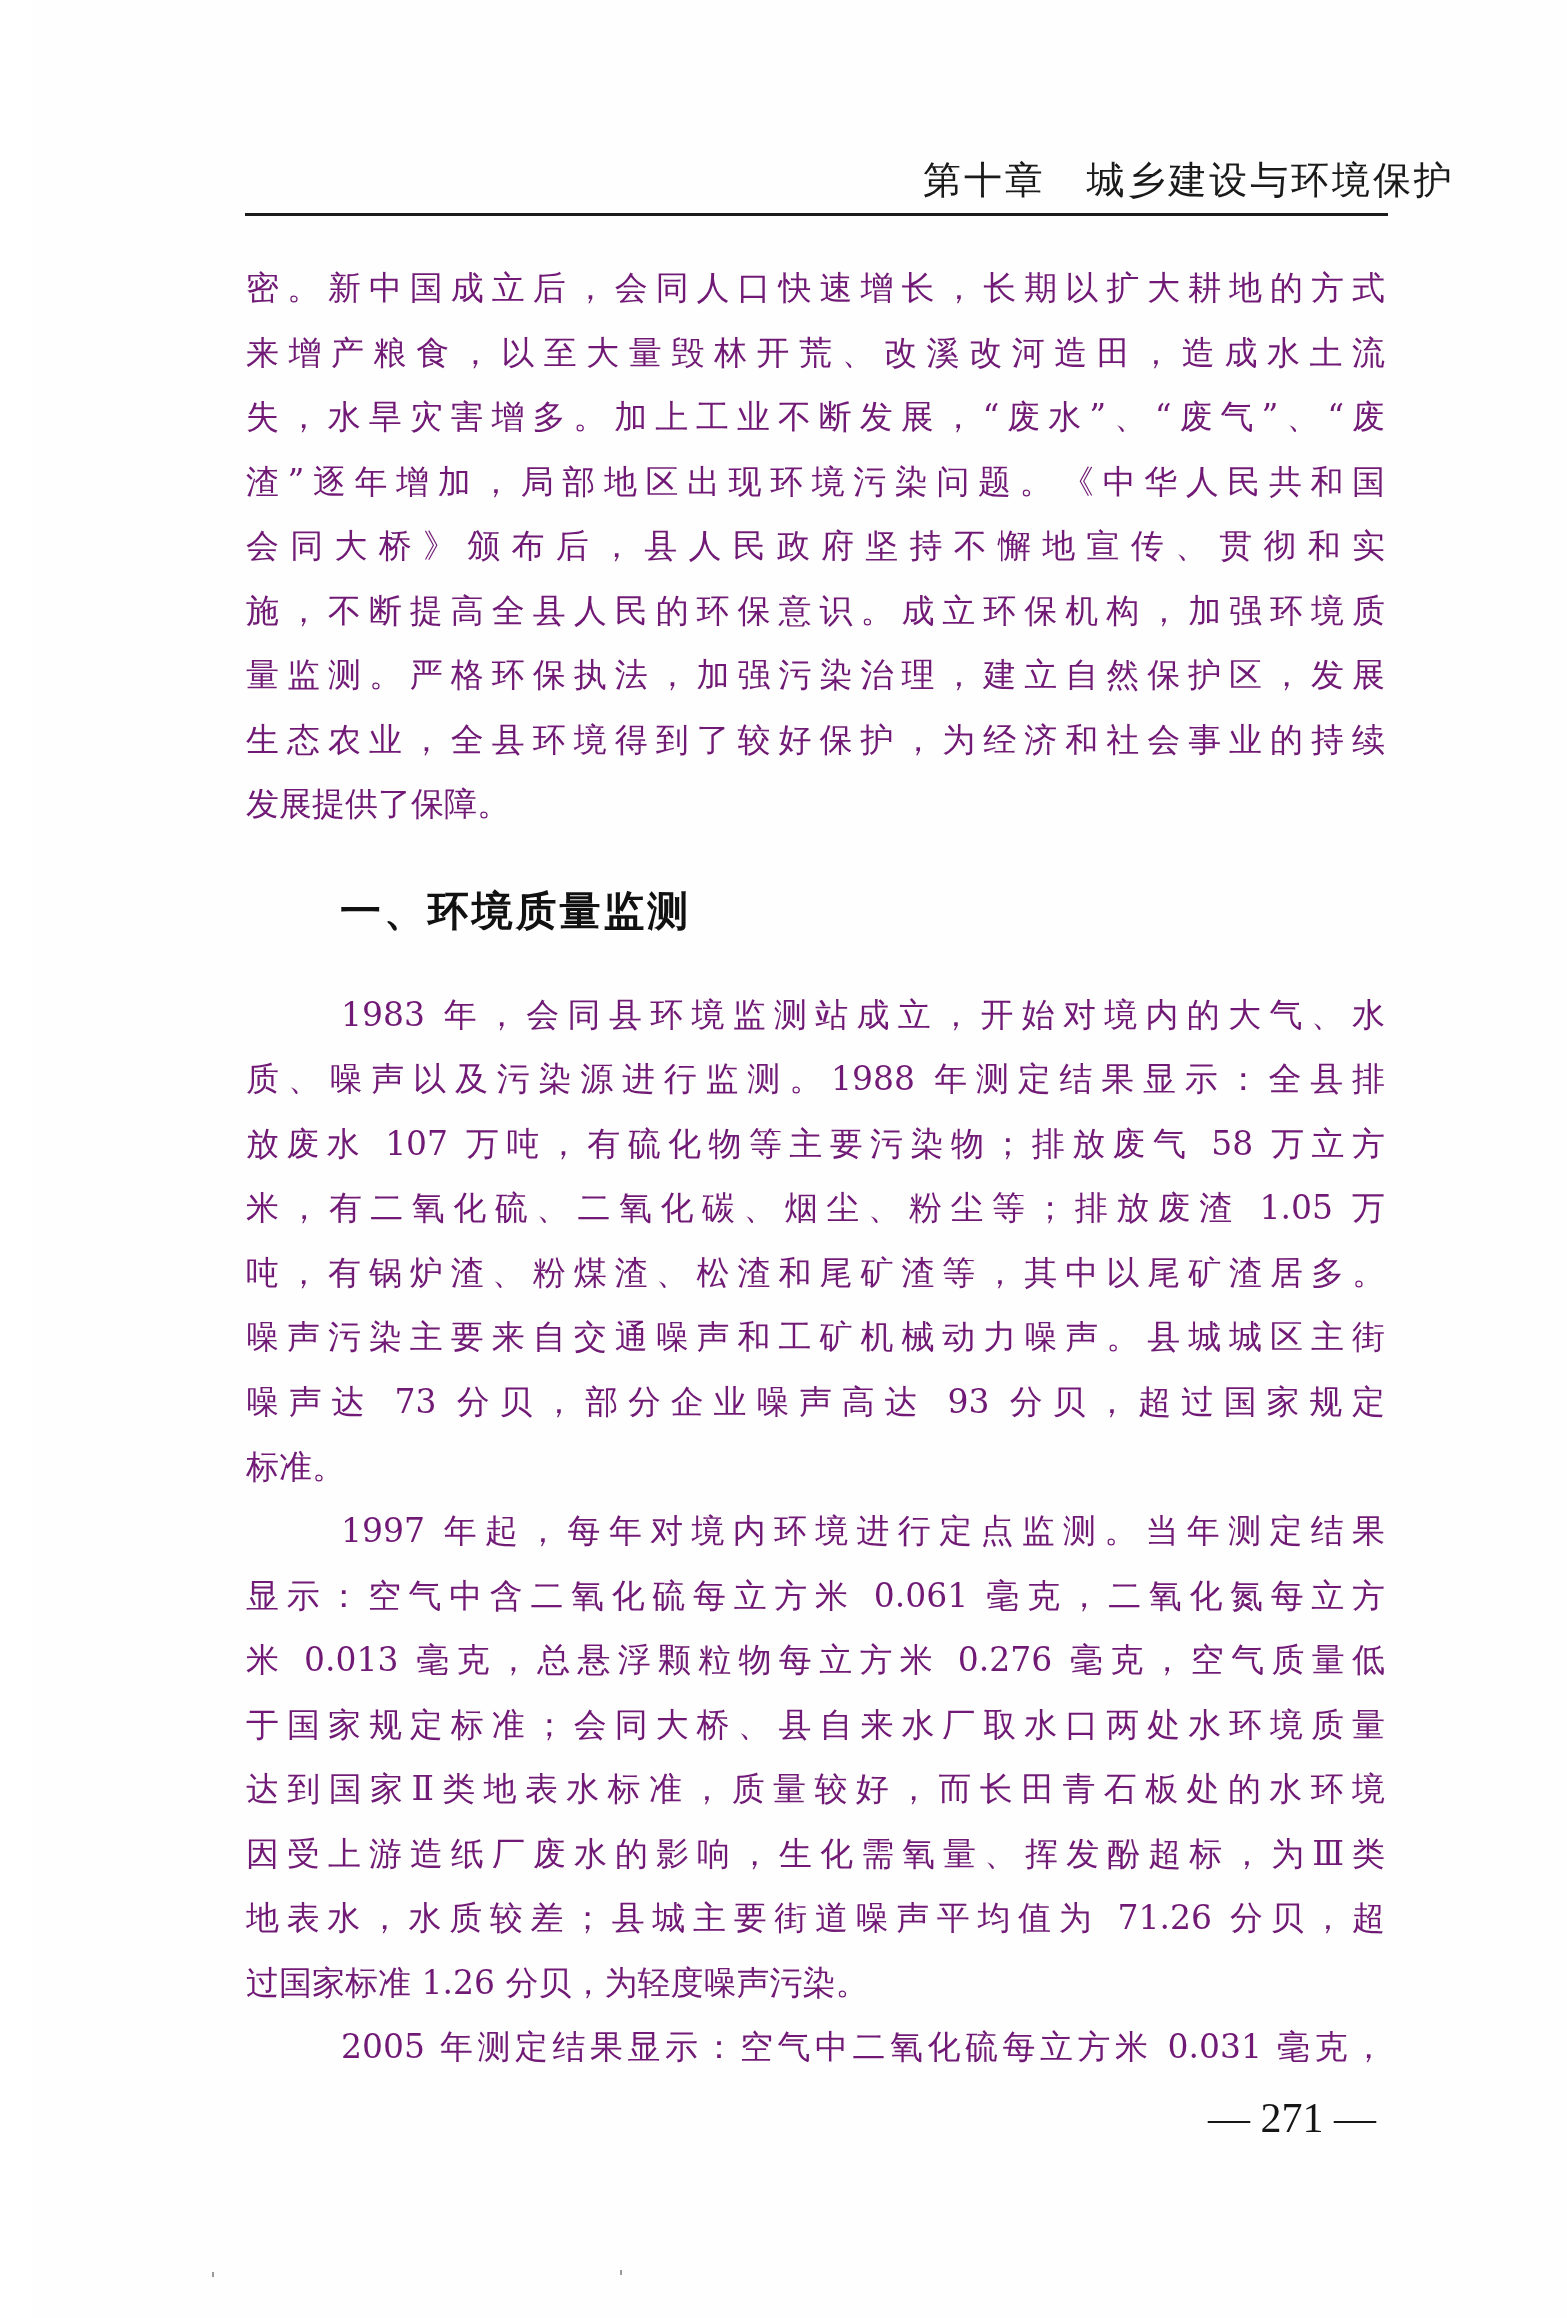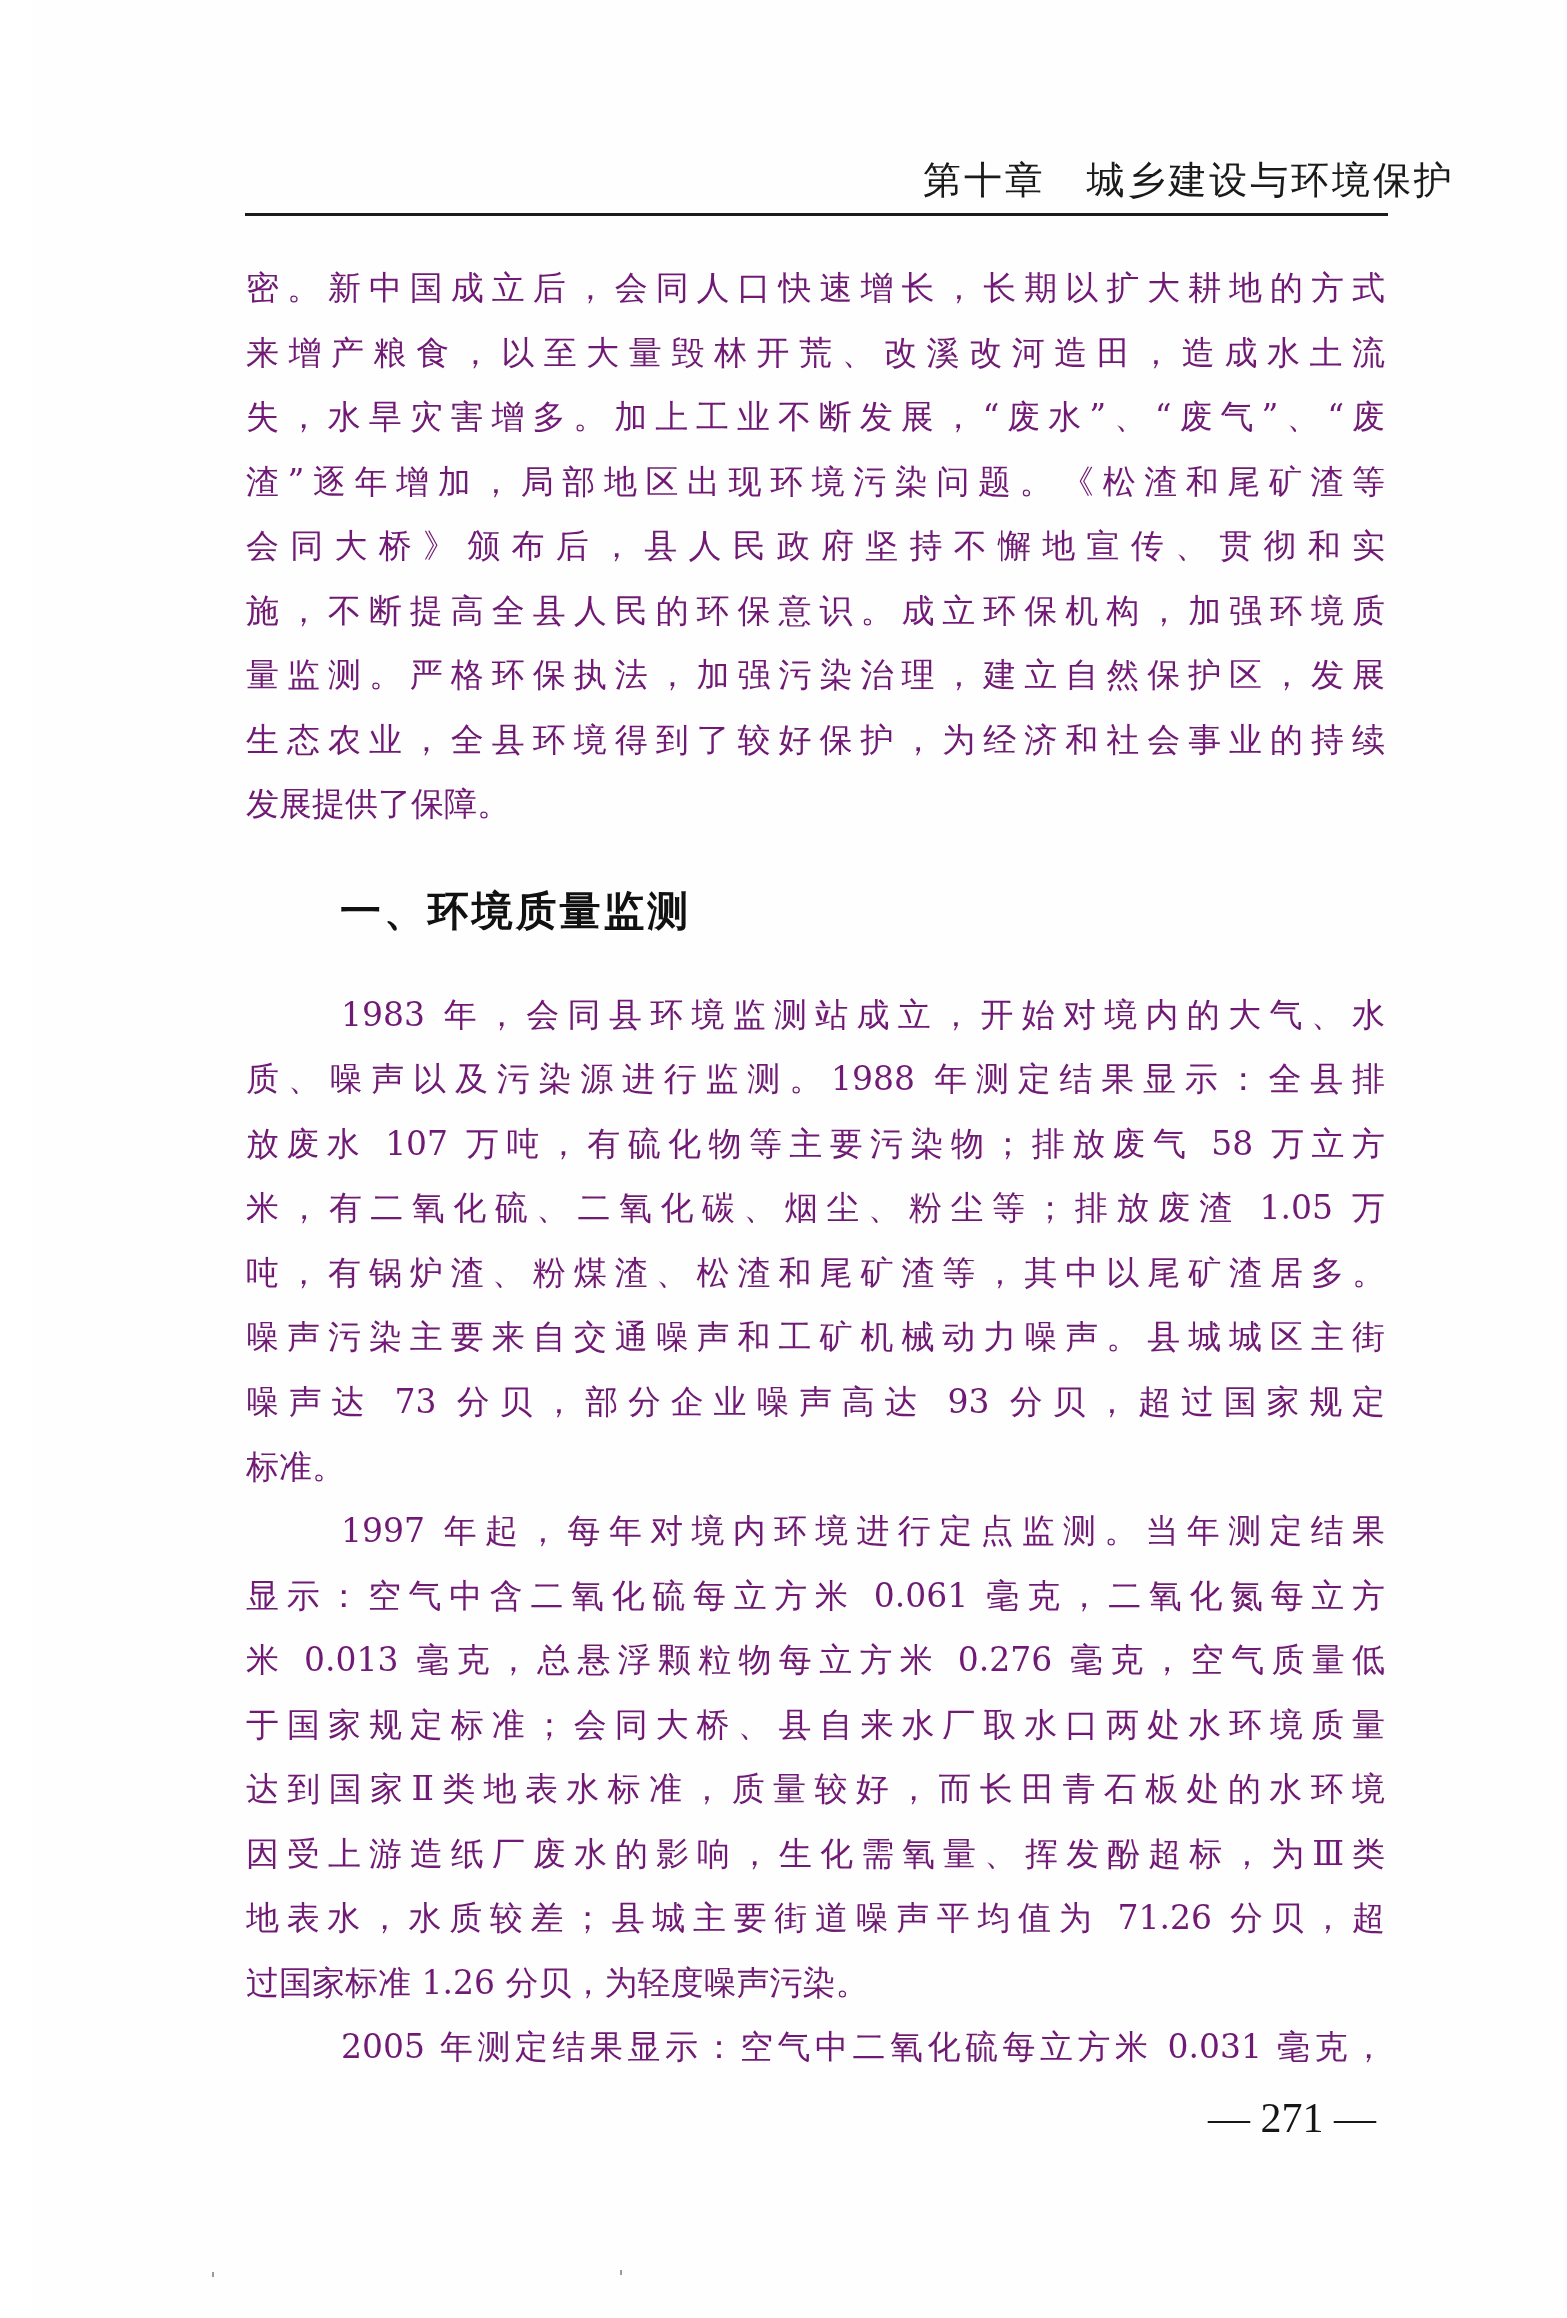--- a/index.html
+++ b/index.html
@@ -37,21 +37,21 @@
 <body>
 
 <div class="page">
 
   <div class="running-head">第十章　城乡建设与环境保护</div>
   <div class="head-rule"></div>
 
   <div class="line" style="top:255px">密。新中国成立后，会同人口快速增长，长期以扩大耕地的方式</div>
   <div class="line" style="top:320px">来增产粮食，以至大量毁林开荒、改溪改河造田，造成水土流</div>
   <div class="line" style="top:384px">失，水旱灾害增多。加上工业不断发展，“废水”、“废气”、“废</div>
-  <div class="line" style="top:449px">渣”逐年增加，局部地区出现环境污染问题。《松渣和尾矿渣等</div>
+  <div class="line" style="top:449px">渣”逐年增加，局部地区出现环境污染问题。《中华人民共和国</div>
   <div class="line" style="top:513px">会同大桥》颁布后，县人民政府坚持不懈地宣传、贯彻和实</div>
   <div class="line" style="top:578px">施，不断提高全县人民的环保意识。成立环保机构，加强环境质</div>
   <div class="line" style="top:642px">量监测。严格环保执法，加强污染治理，建立自然保护区，发展</div>
   <div class="line" style="top:707px">生态农业，全县环境得到了较好保护，为经济和社会事业的持续</div>
   <div class="line last" style="top:771px">发展提供了保障。</div>
 
   <div class="section-heading">一、环境质量监测</div>
 
   <div class="line indent" style="top:982px">1983 年，会同县环境监测站成立，开始对境内的大气、水</div>
   <div class="line" style="top:1046px">质、噪声以及污染源进行监测。1988 年测定结果显示：全县排</div>

